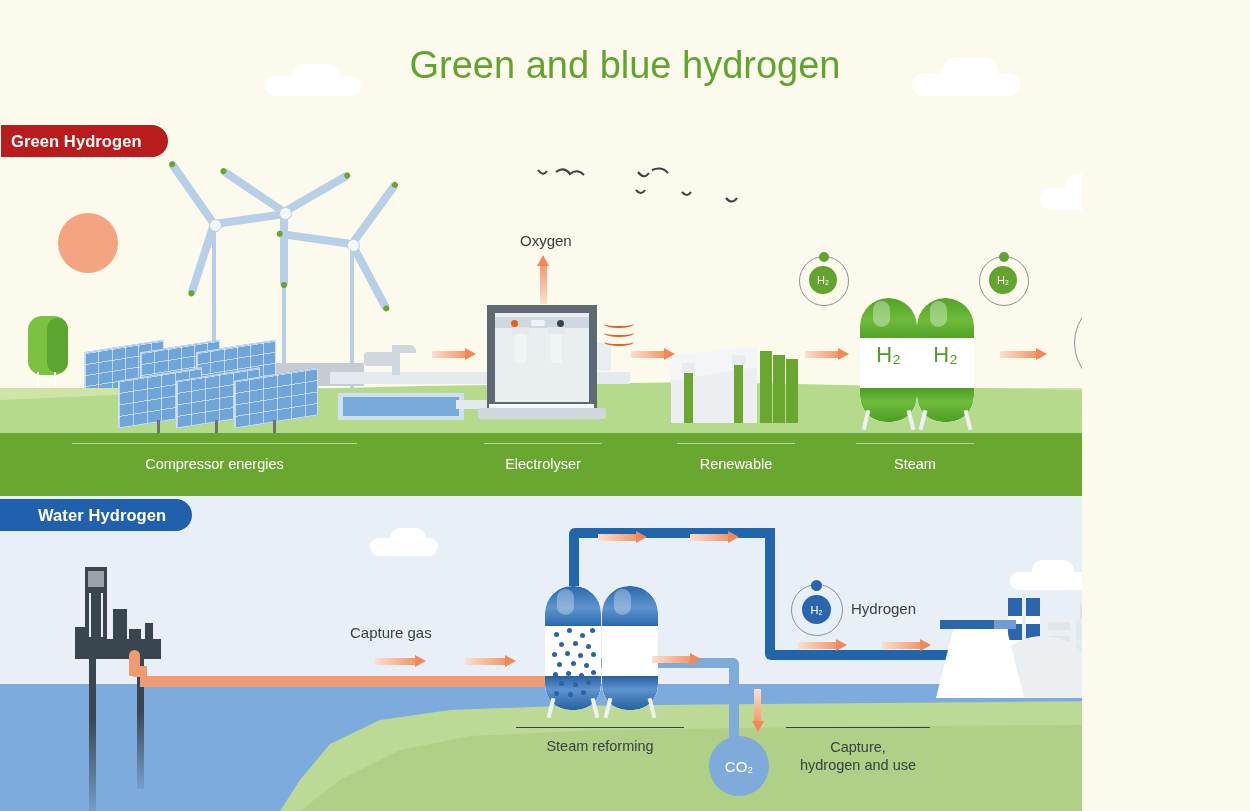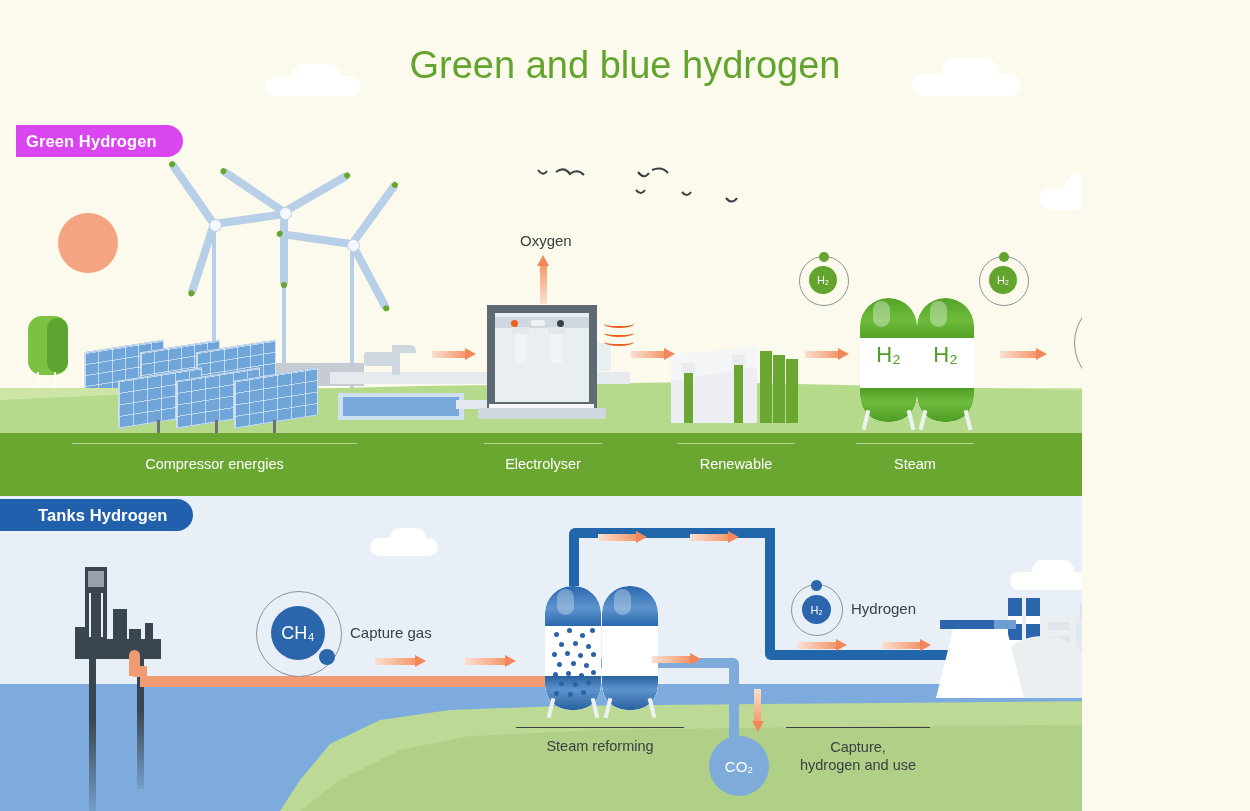--- a/index.html
+++ b/index.html
@@ -20,21 +20,21 @@
   .green-band{position:absolute;left:0;top:433px;width:1250px;height:63px;background:#6aa730;}
   .green-sun{position:absolute;left:58px;top:213px;width:60px;height:60px;border-radius:50%;background:#f4a480;}
 
   
   .cloud{position:absolute;background:#ffffff;border-radius:40px;}
   .cloud:before,.cloud:after{content:"";position:absolute;background:#ffffff;border-radius:50%;}
 
   
   .tag{position:absolute;height:32px;line-height:32px;color:#fff;font-weight:bold;font-size:16.5px;
        padding:0 26px 0 38px;border-radius:0 18px 18px 0;letter-spacing:.1px;}
-  .tag-green{left:16px;top:125px;background:#d946ef;padding-left:10px;}
+  .tag-green{left:1px;top:125px;background:#b91c1c;padding-left:10px;}
   .tag-blue{left:0;top:499px;background:#2060ad;}
 
   .main-title{position:absolute;left:0;top:44px;width:1250px;text-align:center;
     font-size:38px;color:#63a42f;font-family:"Liberation Sans", sans-serif;font-weight:400;}
 
   
   .stage-label{position:absolute;color:#ffffff;font-size:14.5px;text-align:center;}
   .stage-rule{position:absolute;height:1px;background:#b7d796;}
 
   
@@ -417,21 +417,21 @@
   <div class="stage-rule" style="left:856px;top:443px;width:118px;"></div>
   <div class="stage-label" style="left:856px;top:456px;width:118px;">Steam</div>
 
   <div class="blue-sky"></div>
 
   <div class="cloud" style="left:370px;top:538px;width:68px;height:18px;border-radius:12px;"></div>
   <div class="cloud" style="left:390px;top:528px;width:36px;height:20px;border-radius:13px;"></div>
   <div class="cloud" style="left:1010px;top:572px;width:84px;height:18px;border-radius:12px;"></div>
   <div class="cloud" style="left:1032px;top:560px;width:42px;height:22px;border-radius:14px;"></div>
 
-  <div class="tag tag-blue">Tanks Hydrogen</div>
+  <div class="tag tag-blue">Water Hydrogen</div>
 
   <div class="sea"></div>
   <div class="blue-ground"></div>
   <div class="blue-ground2"></div>
 
   <div class="rig" style="width:110px;height:244px;">
     <div style="left:10px;top:0;width:22px;height:76px;background:#3a464f;"></div>
     <div style="left:13px;top:4px;width:16px;height:16px;background:#e8eff7;opacity:.55;"></div>
     <div style="left:12px;top:24px;width:18px;height:48px;background:#3a464f;"></div>
     <div style="left:14px;top:26px;width:2px;height:44px;background:#e8eff7;"></div>
@@ -442,26 +442,20 @@
     <div style="left:0;top:72px;width:86px;height:20px;"></div>
     <div style="left:0;top:60px;width:10px;height:14px;"></div>
     <div style="left:14px;top:92px;width:7px;height:152px;background:linear-gradient(180deg,#3a464f 0%,#3a464f 40%,rgba(58,70,79,.15) 100%);"></div>
     <div style="left:62px;top:92px;width:7px;height:130px;background:linear-gradient(180deg,#3a464f 0%,#3a464f 40%,rgba(58,70,79,.12) 100%);"></div>
   </div>
 
   <div class="pipe-orange" style="left:129px;top:650px;width:11px;height:26px;border-radius:6px 6px 0 0;"></div>
   <div class="pipe-orange" style="left:129px;top:666px;width:18px;height:11px;border-radius:0 0 0 6px;"></div>
   <div class="pipe-orange" style="left:140px;top:676px;width:420px;height:11px;"></div>
 
-  <div class="atom" style="left:256px;top:591px;width:84px;height:84px;">
-    <div class="nuc" style="left:14px;top:14px;width:54px;height:54px;background:#2b65ab;font-size:18px;">
-      <span>CH₄</span>
-    </div>
-    <div class="el" style="left:62px;top:57px;width:16px;height:16px;background:#2b65ab;"></div>
-  </div>
   <div class="plain-label" style="left:350px;top:624px;">Capture gas</div>
 
   <div class="arw" style="left:375px;top:655px;width:52px;">
     <div class="sh" style="width:40px;"></div>
       <div class="hd" style="left:40px;"></div>
   </div>
   <div class="arw" style="left:465px;top:655px;width:52px;">
     <div class="sh" style="width:40px;"></div>
       <div class="hd" style="left:40px;"></div>
   </div>

